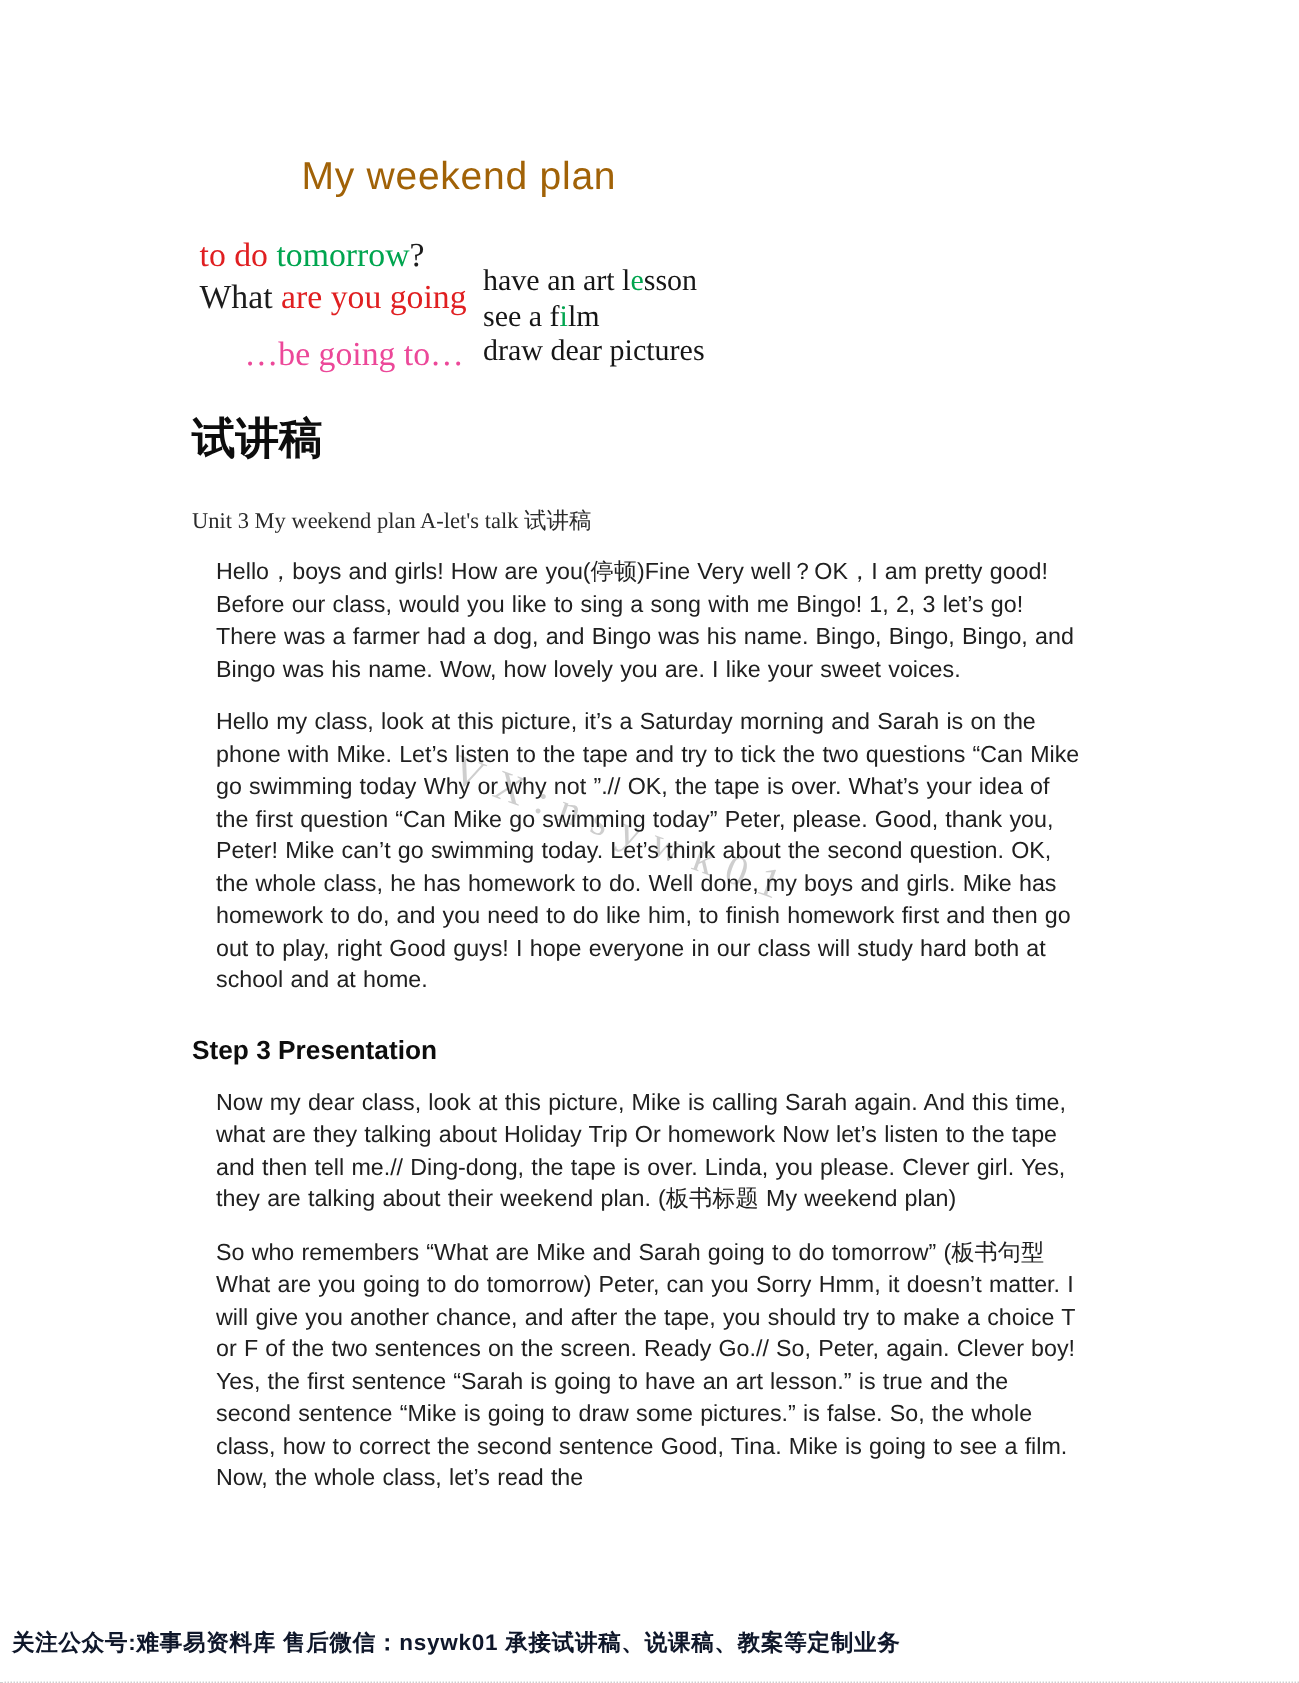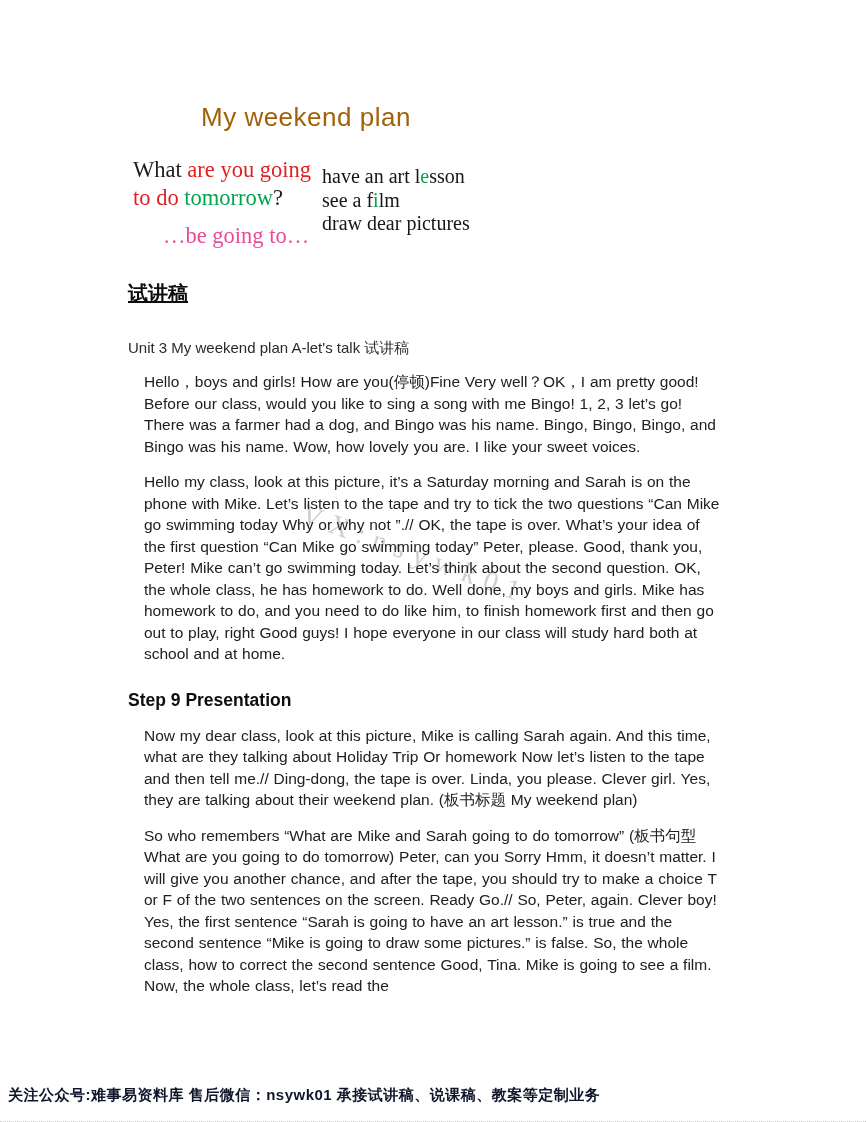--- a/index.html
+++ b/index.html
@@ -18,43 +18,43 @@
     position:absolute;left:133px;top:156px;
     font-family:"Liberation Serif","DejaVu Serif",serif;
     font-size:22.5px;line-height:28px;color:#1c1c1c;white-space:nowrap;
   }
   .board-pattern{
     position:absolute;left:163px;top:223px;
     font-family:Liberation Serif, serif;
     font-size:22.5px;color:#ec4899;white-space:nowrap;text-align:center;
   }
   .board-phrases{
-    position:absolute;left:322px;top:165px;
+    position:absolute;left:322px;top:176px;
     font-family:"Liberation Serif","DejaVu Serif",serif;
     font-size:20px;line-height:23.5px;color:#161616;white-space:nowrap;
   }
   .c-red{color:#e01f21;}
   .c-green{color:#00a54f;}
 
   
   .watermark{
     position:absolute;left:308px;top:498px;
     transform:rotate(20deg);transform-origin:left top;
     font-family:"Liberation Serif","DejaVu Serif",serif;
     font-size:28px;letter-spacing:9px;color:rgba(125,125,125,.38);
     white-space:nowrap;pointer-events:none;
   }
 
   
   .content{position:absolute;left:128px;top:276px;width:612px;}
   .doc-heading{
-    margin:0;font-size:20px;font-weight:bold;color:#0d0d0d;
-    font-family:"Liberation Sans","DejaVu Sans",sans-serif;line-height:34px;text-decoration:underline;
+    margin:0;font-size:29px;font-weight:bold;color:#0d0d0d;
+    font-family:"Liberation Sans","DejaVu Sans",sans-serif;line-height:34px;
   }
-  .subtitle{margin:29px 0 0;font-size:15px;color:#2a2a2a;line-height:18px;}
+  .subtitle{margin:29px 0 0;font-size:15px;color:#2a2a2a;line-height:18px;font-family:Liberation Serif, serif;}
   .step-heading{
     margin:25px 0 0;font-size:17.5px;font-weight:bold;color:#0d0d0d;line-height:21px;
   }
   .body-para{
     margin:14px 16px 0;font-size:15.5px;line-height:21.5px;color:#202020;
     text-align:left;word-spacing:.5px;
   }
 
   
   .footer-banner{
@@ -65,22 +65,22 @@
 </style>
 </head>
 <body>
 
 <div class="page">
 
   <div>
     <div class="board-title">My weekend plan</div>
 
     <div class="board-question">
+      <div><span class="c-red">to do </span><span class="c-green">tomorrow</span><span>?</span></div>
       <div><span>What </span><span class="c-red">are you going</span></div>
-      <div><span class="c-red">to do </span><span class="c-green">tomorrow</span><span>?</span></div>
     </div>
 
     <div class="board-pattern">…be going to…</div>
 
     <div class="board-phrases">
       <div><span>have an art l</span><span class="c-green">e</span><span>sson</span></div>
       <div><span>see a f</span><span class="c-green">i</span><span>lm</span></div>
       <div><span>draw dear pictures</span><span class="c-green"></span><span></span></div>
     </div>
   </div>
@@ -88,20 +88,20 @@
   <div class="watermark">VX:nsywk01</div>
 
   <div class="content">
     <h1 class="doc-heading">试讲稿</h1>
 
     <p class="subtitle">Unit 3 My weekend plan A-let's talk 试讲稿</p>
 
     <p class="body-para">Hello，boys and girls! How are you(停顿)Fine Very well？OK，I am pretty good! Before our class, would you like to sing a song with me Bingo! 1, 2, 3 let’s go! There was a farmer had a dog, and Bingo was his name. Bingo, Bingo, Bingo, and Bingo was his name. Wow, how lovely you are. I like your sweet voices.</p>
     <p class="body-para">Hello my class, look at this picture, it’s a Saturday morning and Sarah is on the phone with Mike. Let’s listen to the tape and try to tick the two questions “Can Mike go swimming today Why or why not ”.// OK, the tape is over. What’s your idea of the first question “Can Mike go swimming today” Peter, please. Good, thank you, Peter! Mike can’t go swimming today. Let’s think about the second question. OK, the whole class, he has homework to do. Well done, my boys and girls. Mike has homework to do, and you need to do like him, to finish homework first and then go out to play, right Good guys! I hope everyone in our class will study hard both at school and at home.</p>
 
-    <h2 class="step-heading">Step 9 Presentation</h2>
+    <h2 class="step-heading">Step 3 Presentation</h2>
     <p class="body-para">Now my dear class, look at this picture, Mike is calling Sarah again. And this time, what are they talking about Holiday Trip Or homework Now let’s listen to the tape and then tell me.// Ding-dong, the tape is over. Linda, you please. Clever girl. Yes, they are talking about their weekend plan. (板书标题 My weekend plan)</p>
     <p class="body-para">So who remembers “What are Mike and Sarah going to do tomorrow” (板书句型 What are you going to do tomorrow) Peter, can you Sorry Hmm, it doesn’t matter. I will give you another chance, and after the tape, you should try to make a choice T or F of the two sentences on the screen. Ready Go.// So, Peter, again. Clever boy! Yes, the first sentence “Sarah is going to have an art lesson.” is true and the second sentence “Mike is going to draw some pictures.” is false. So, the whole class, how to correct the second sentence Good, Tina. Mike is going to see a film. Now, the whole class, let’s read the</p>
   </div>
 
   <div class="footer-banner">关注公众号:难事易资料库  售后微信：nsywk01  承接试讲稿、说课稿、教案等定制业务</div>
 
 </div>
 
 </body></html>

